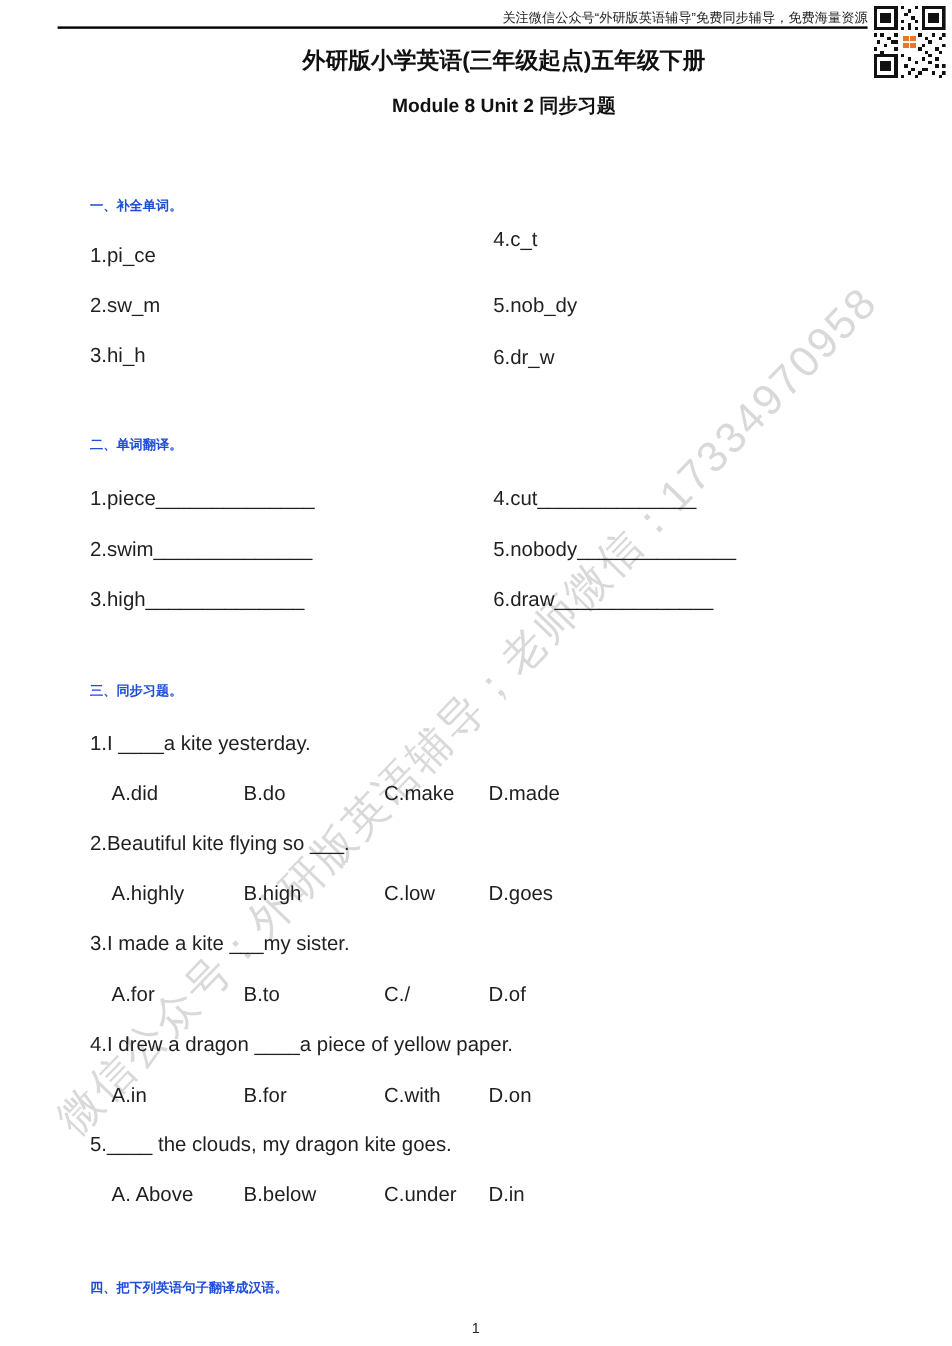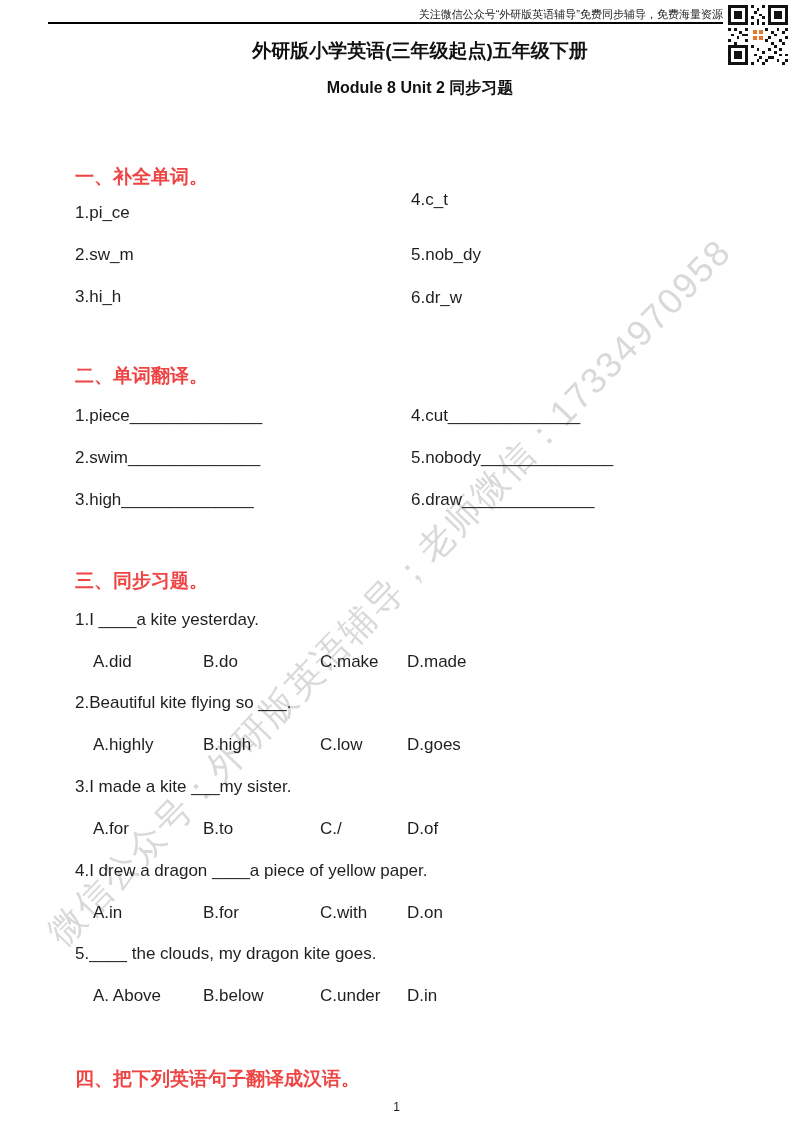--- a/index.html
+++ b/index.html
@@ -24,21 +24,21 @@
   .qr{position:absolute;left:728px;top:4px;width:60px;height:62px;}
   .title{
     position:absolute;top:38px;left:50px;width:740px;text-align:center;
     font-size:19px;font-weight:bold;color:#111;
   }
   .subtitle{
     position:absolute;top:78px;left:50px;width:740px;text-align:center;
     font-size:16px;font-weight:bold;color:#111;
   }
   .sec-head{
-    position:absolute;left:75px;font-size:19px;font-weight:bold;color:#ef4444;
+    position:absolute;left:75px;font-size:11px;font-weight:bold;color:#1d4ed8;
     white-space:nowrap;
   }
   .line{
     position:absolute;font-size:17px;color:#1f1f1f;white-space:nowrap;
   }
   .col-l{left:75px;}
   .col-r{left:411px;}
   .opts{position:absolute;left:93px;height:20px;width:640px;}
   .opts span{position:absolute;top:0;font-size:17px;white-space:nowrap;}
   .opt-a{left:0;}

